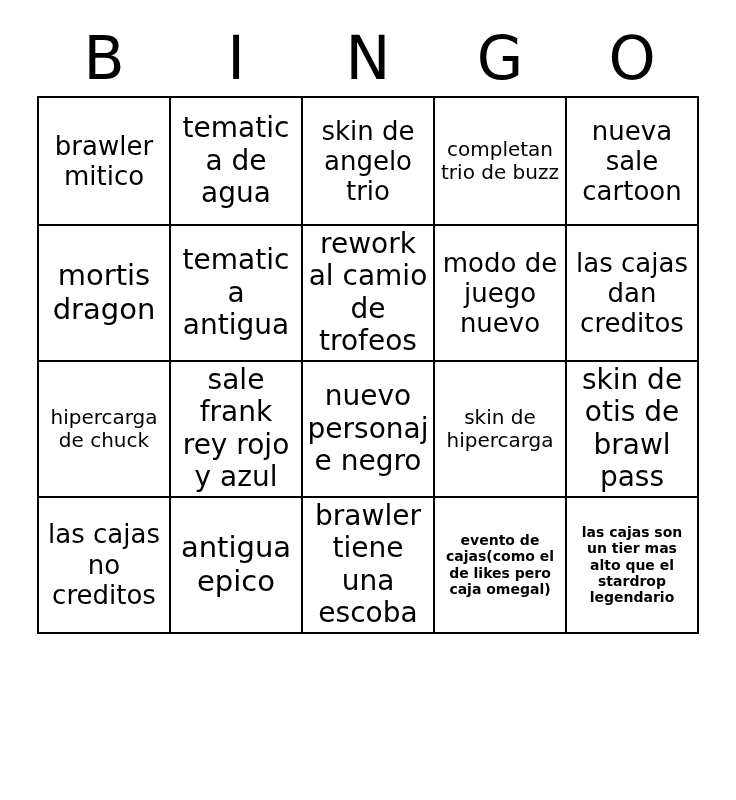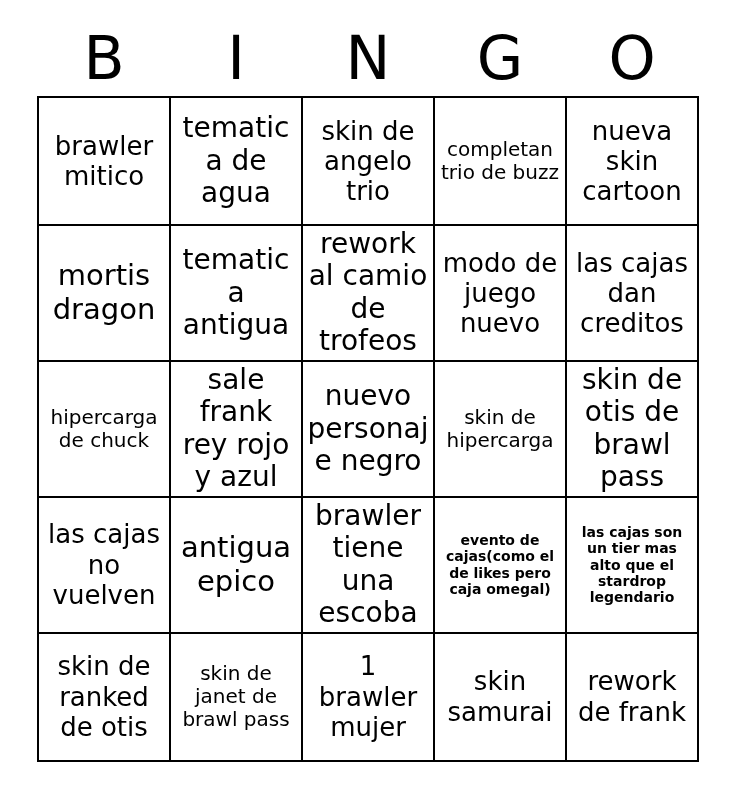--- a/index.html
+++ b/index.html
@@ -87,21 +87,21 @@
         <td>
             <span class="cell-text s3">tematica de agua</span>
           </td>
         <td>
             <span class="cell-text s2">skin de angelo trio</span>
           </td>
         <td>
             <span class="cell-text s4">completan trio de buzz</span>
           </td>
         <td>
-            <span class="cell-text s2">nueva skin cartoon</span>
+            <span class="cell-text s2">nueva sale cartoon</span>
           </td>
       </tr>
       <tr>
         <td>
             <span class="cell-text s1">mortis dragon</span>
           </td>
         <td>
             <span class="cell-text s3">tematica antigua</span>
           </td>
         <td>
@@ -126,48 +126,31 @@
           </td>
         <td>
             <span class="cell-text s4">skin de hipercarga</span>
           </td>
         <td>
             <span class="cell-text s3">skin de otis de brawl pass</span>
           </td>
       </tr>
       <tr>
         <td>
-            <span class="cell-text s2">las cajas no vuelven</span>
+            <span class="cell-text s2">las cajas no creditos</span>
           </td>
         <td>
             <span class="cell-text s1">antigua epico</span>
           </td>
         <td>
             <span class="cell-text s3">brawler tiene una escoba</span>
           </td>
         <td>
             <span class="cell-text s6">evento de cajas(como el de likes pero caja omegal)</span>
           </td>
         <td>
             <span class="cell-text s6">las cajas son un tier mas alto que el stardrop legendario</span>
           </td>
       </tr>
-      <tr>
-        <td>
-            <span class="cell-text s2">skin de ranked de otis</span>
-          </td>
-        <td>
-            <span class="cell-text s4">skin de janet de brawl pass</span>
-          </td>
-        <td>
-            <span class="cell-text s2">1 brawler mujer</span>
-          </td>
-        <td>
-            <span class="cell-text s2">skin samurai</span>
-          </td>
-        <td>
-            <span class="cell-text s2">rework de frank</span>
-          </td>
-      </tr>
     </tbody>
   </table>
 
 </div>
 
 </body></html>

